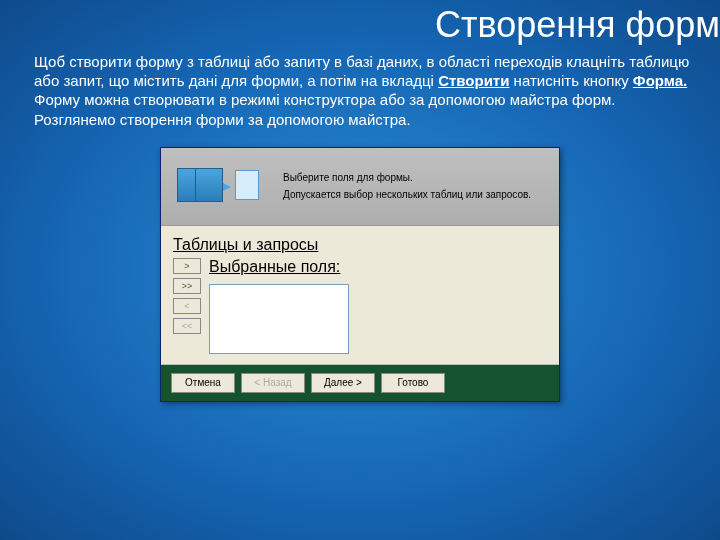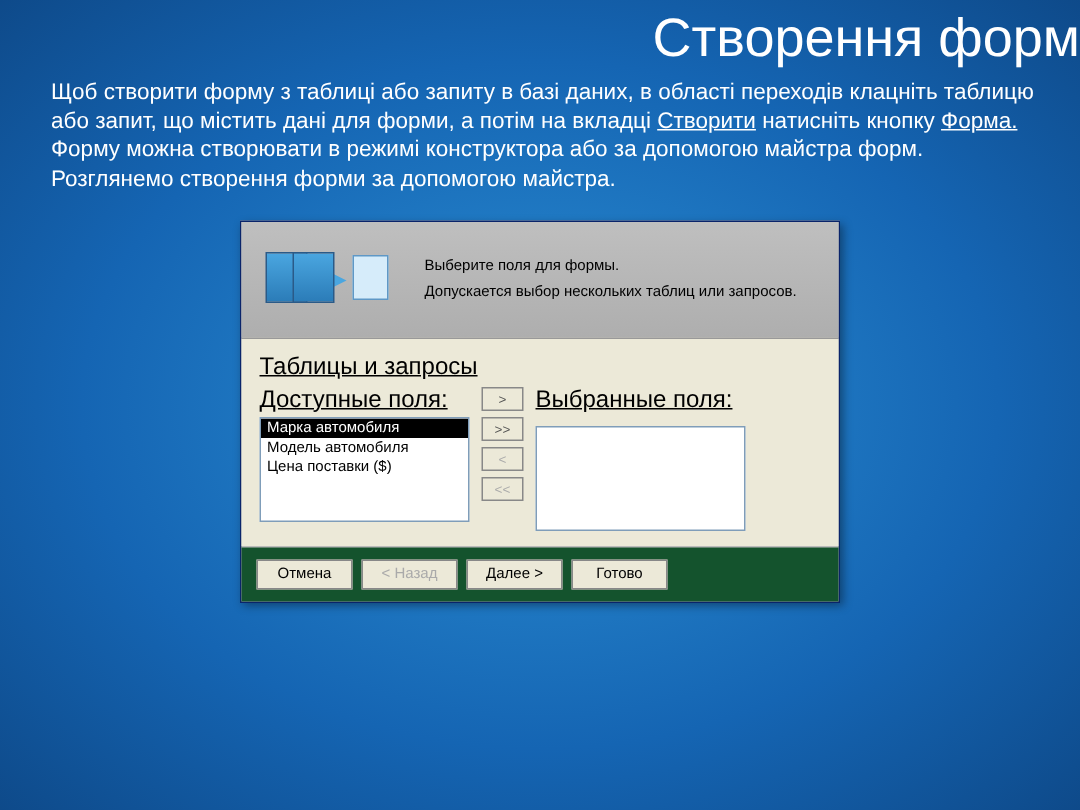--- a/index.html
+++ b/index.html
@@ -17,21 +17,21 @@
     font-weight: 400;
     padding: 4px 0 6px 0;
     color: #fff;
   }
   .body-text {
     padding: 0 28px 10px 34px;
     font-size: 15px;
     line-height: 1.28;
     color: #fff;
   }
-  .body-text .u { text-decoration: underline; font-weight: normal; }
+  .body-text .u { text-decoration: underline; font-weight: bold; }
   .dialog {
     width: 400px;
     margin: 8px auto 0 auto;
     background: #ece9d8;
     border: 1px solid #0a246a;
     box-shadow: 2px 2px 6px rgba(0,0,0,.4);
     font-size: 10px;
     color: #000;
   }
   .titlebar {
@@ -138,28 +138,20 @@
     <div class="banner-text">
       <div class="b1">Выберите поля для формы.</div>
       <div>Допускается выбор нескольких таблиц или запросов.</div>
     </div>
   </div>
 
   <div class="content">
     <div class="lbl">Таблицы и запросы</div>
 
     <div class="lists-row">
-      <div class="col-left">
-        <div class="lbl">Доступные поля:</div>
-        <div class="listbox">
-          <div class="item sel">Марка автомобиля</div>
-          <div class="item">Модель автомобиля</div>
-          <div class="item">Цена поставки ($)</div>
-        </div>
-      </div>
 
       <div class="move-btns">
         <button>&gt;</button>
         <button>&gt;&gt;</button>
         <button class="disabled">&lt;</button>
         <button class="disabled">&lt;&lt;</button>
       </div>
 
       <div class="col-right">
         <div class="lbl">Выбранные поля:</div>

